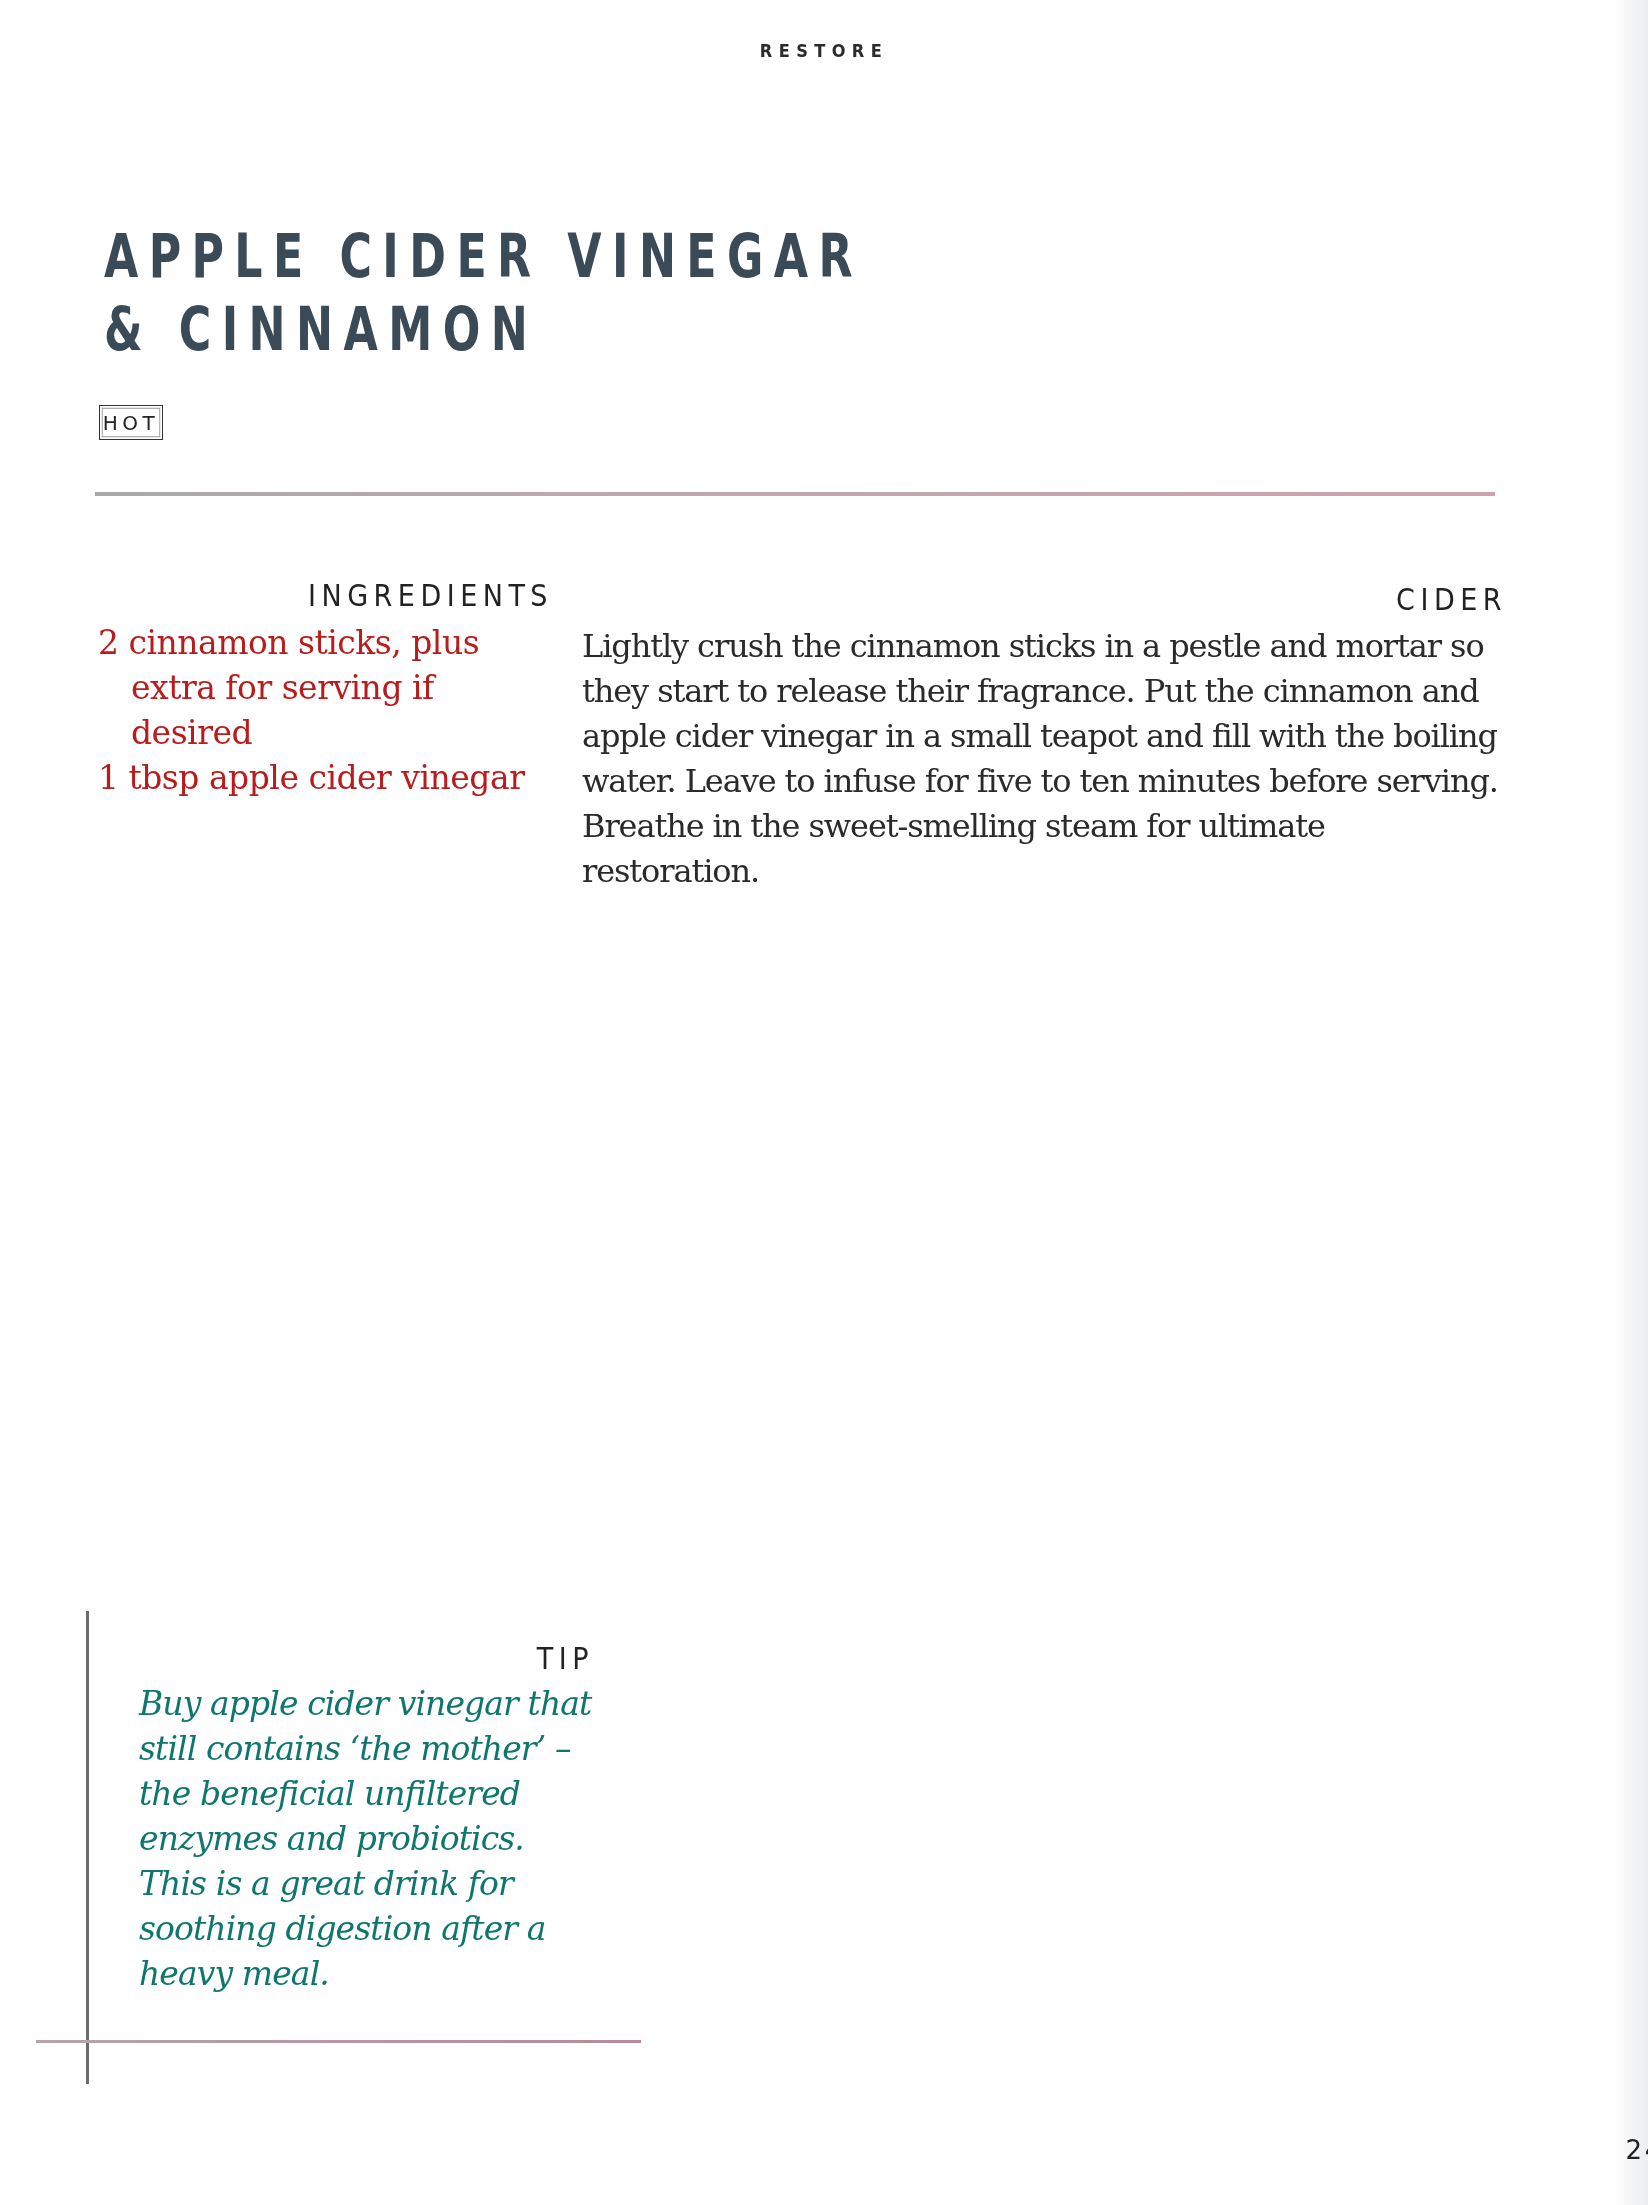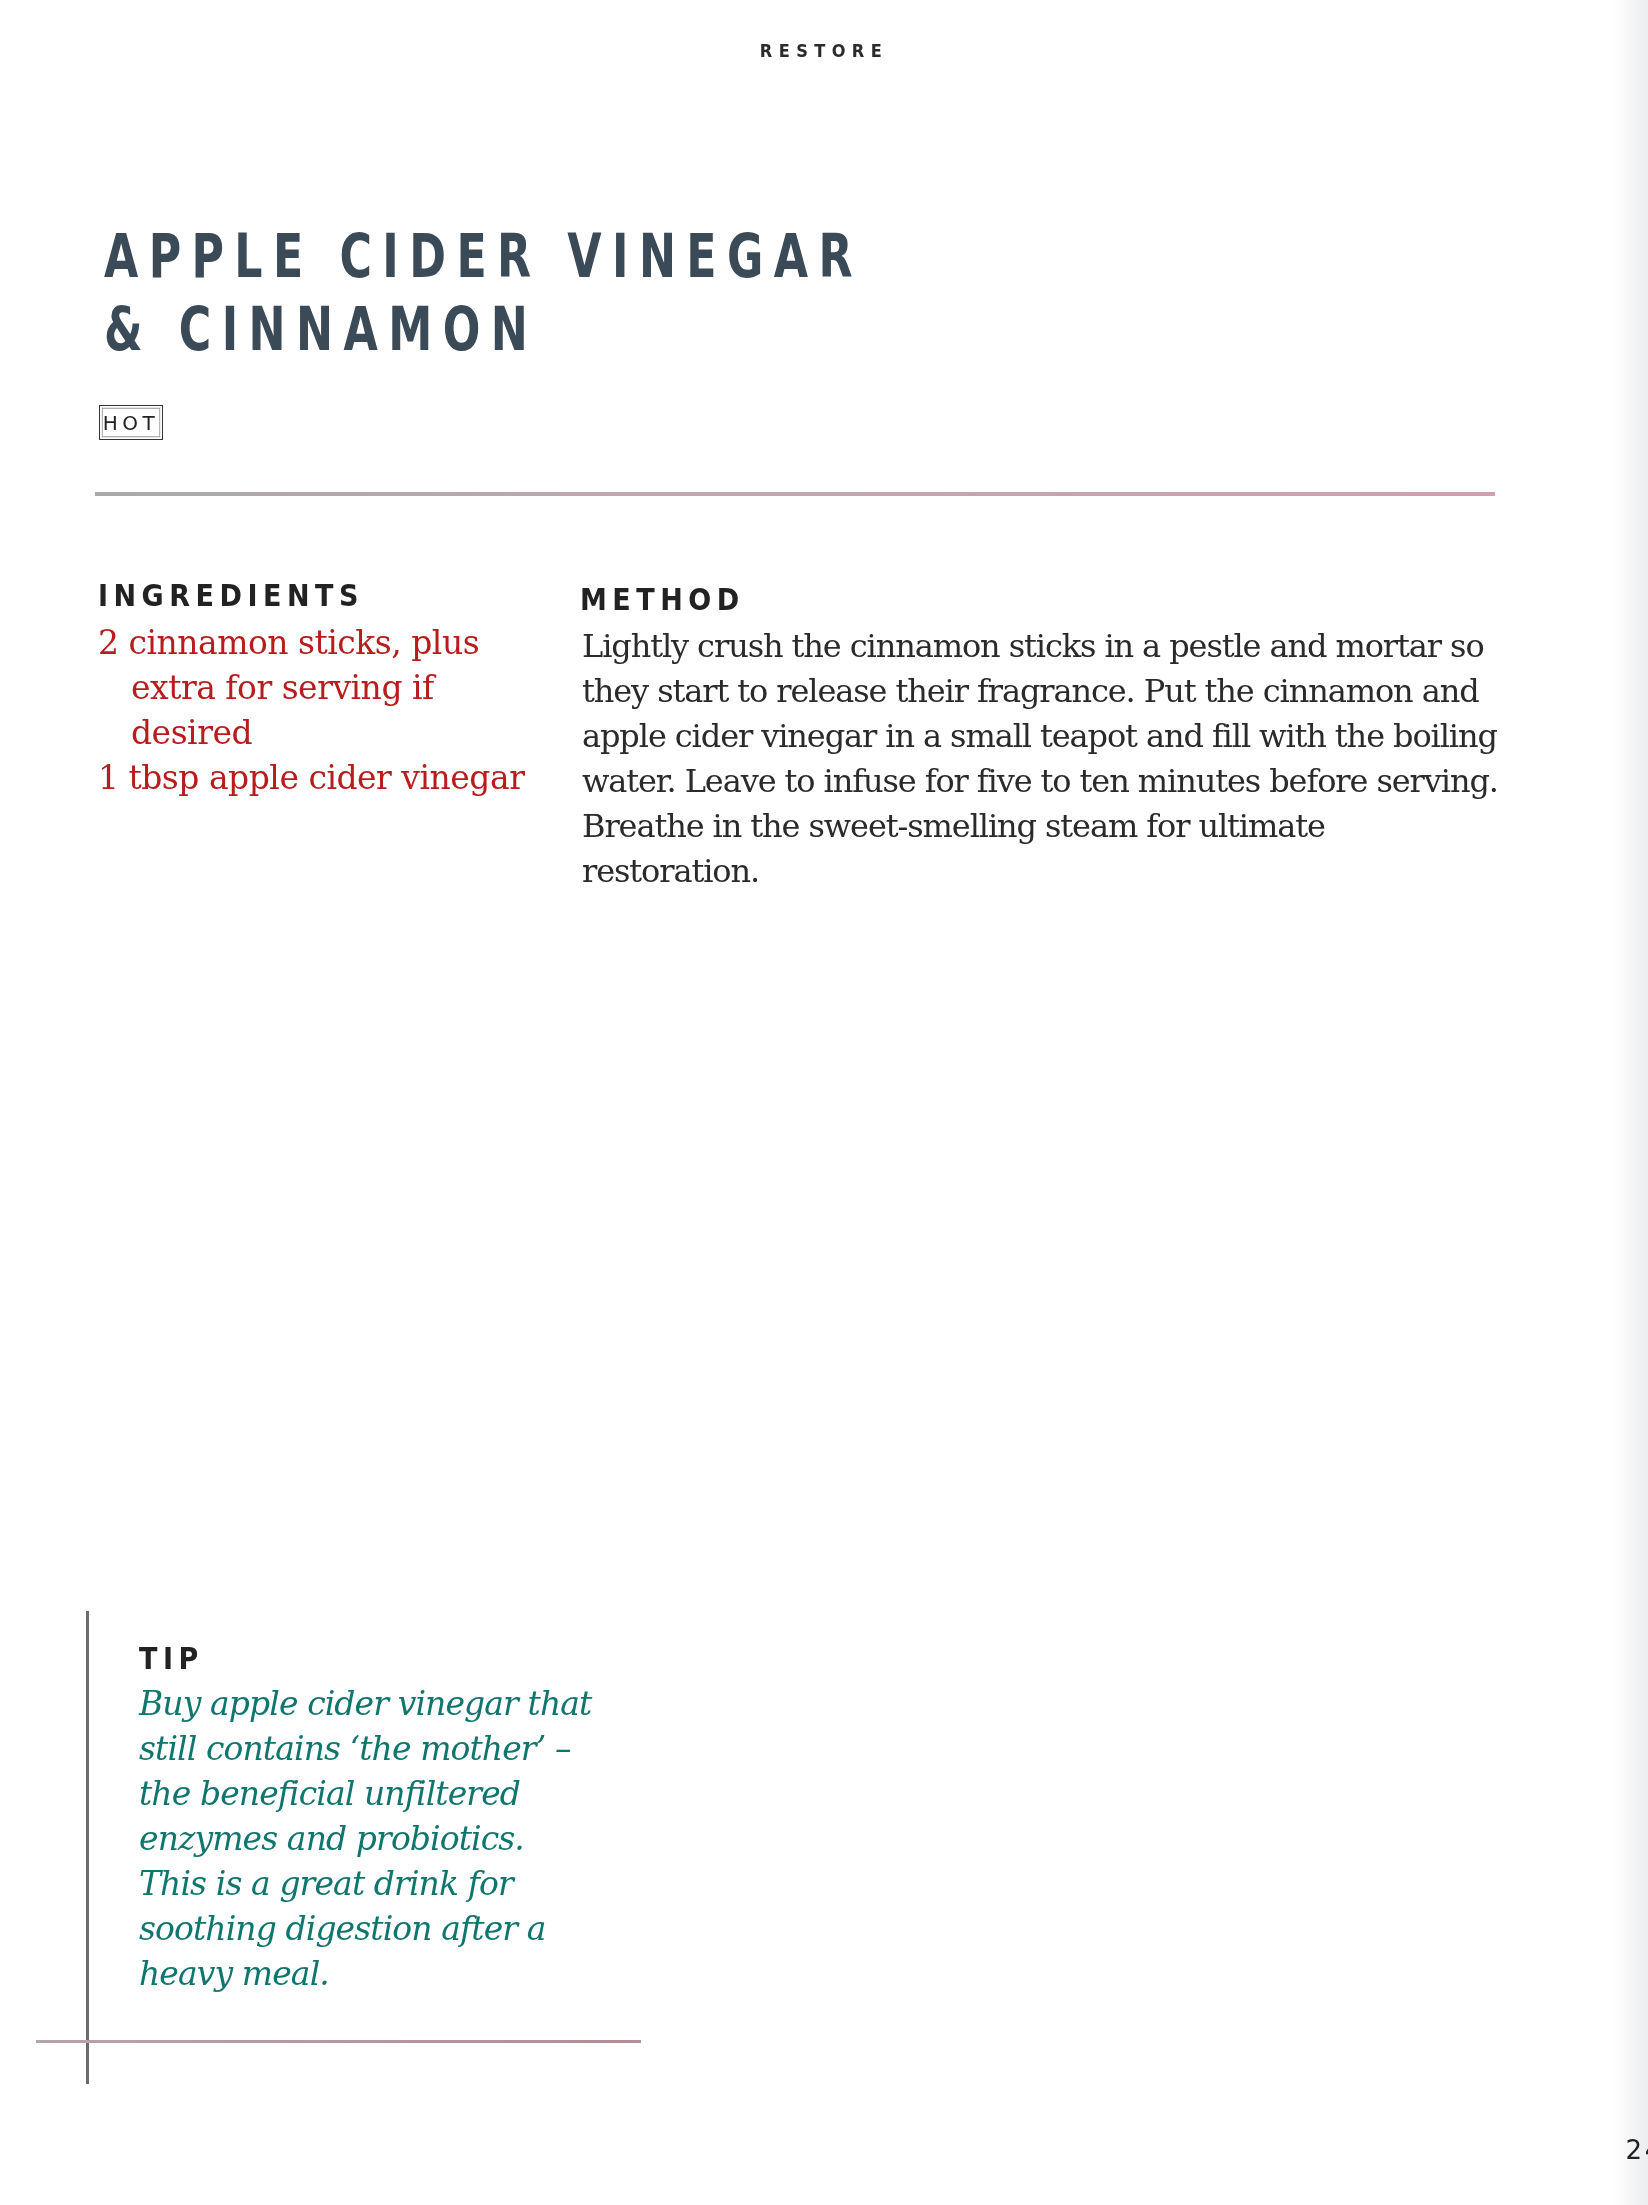--- a/index.html
+++ b/index.html
@@ -35,22 +35,22 @@
       font-family: "DejaVu Sans", sans-serif; font-size: 20px; letter-spacing: 4.5px;
       color: #222; box-sizing: border-box;
     }
     .divider {
       position: absolute; left: 95px; top: 492px; width: 1400px; height: 3.6px;
       background: linear-gradient(to right, #9a9a9a 0%, #b39aa0 40%, #c98f9e 100%);
       opacity: 0.85;
     }
     .section-heading {
       font-family: "DejaVu Sans Condensed", "DejaVu Sans", sans-serif;
-      font-weight: bold; font-size: 30px; letter-spacing: 5.5px; color: #222;
-      margin: 0 0 5.5px 0; line-height: 36px;
+      font-weight: normal; font-size: 30px; letter-spacing: 5.5px; color: #222;
+      margin: 0 0 5.5px 0; line-height: 36px; text-align: right;
     }
     .ingredients {
       position: absolute; left: 98px; top: 578px; width: 455px;
     }
     .ingredients ul { list-style: none; margin: 0; padding: 0; }
     .ingredients li {
       font-family: "DejaVu Serif", serif; font-size: 33px; line-height: 45px; color: #b91c1c;
       padding-left: 33px; text-indent: -33px; letter-spacing: -0.5px;
     }
     .method {
@@ -98,21 +98,21 @@
 
 <section class="ingredients">
   <h2 class="section-heading">INGREDIENTS</h2>
   <ul>
     <li>2 cinnamon sticks, plus extra for serving if desired</li>
     <li>1 tbsp apple cider vinegar</li>
   </ul>
 </section>
 
 <section class="method">
-  <h2 class="section-heading">METHOD</h2>
+  <h2 class="section-heading">CIDER</h2>
   <p>Lightly crush the cinnamon sticks in a pestle and mortar so they start to release their fragrance. Put the cinnamon and apple cider vinegar in a small teapot and fill with the boiling water. Leave to infuse for five to ten minutes before serving. Breathe in the sweet-smelling steam for ultimate restoration.</p>
 </section>
 
 <div class="tip-vline"></div>
 <div class="tip-hline"></div>
 
 <aside class="tip">
   <h2 class="section-heading">TIP</h2>
   <p>Buy apple cider vinegar that still contains ‘the mother’ – the beneficial unfiltered enzymes and probiotics. This is a great drink for soothing digestion after a heavy meal.</p>
 </aside>

